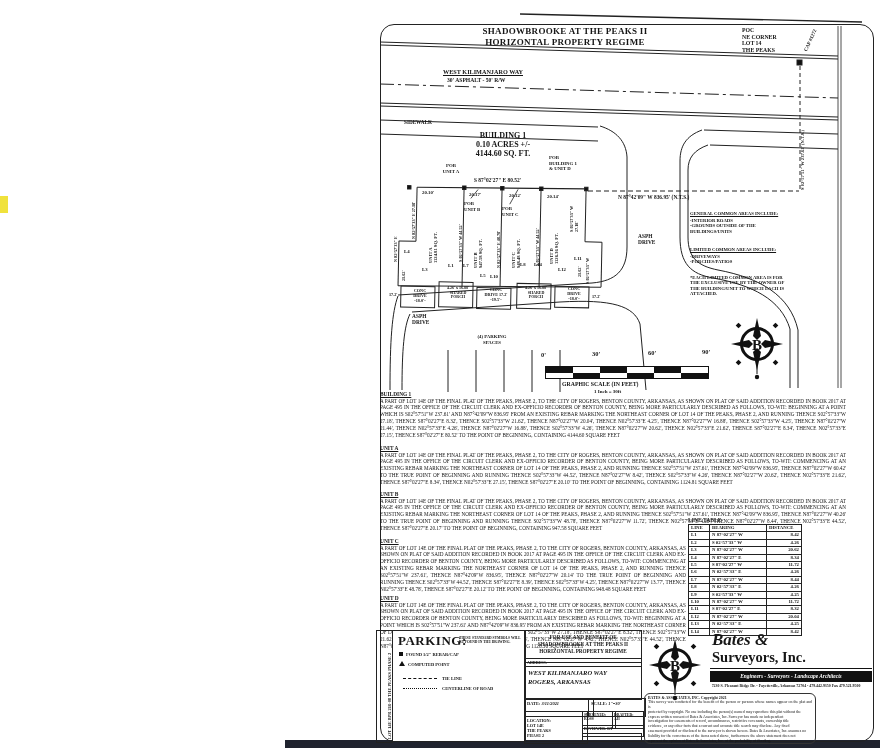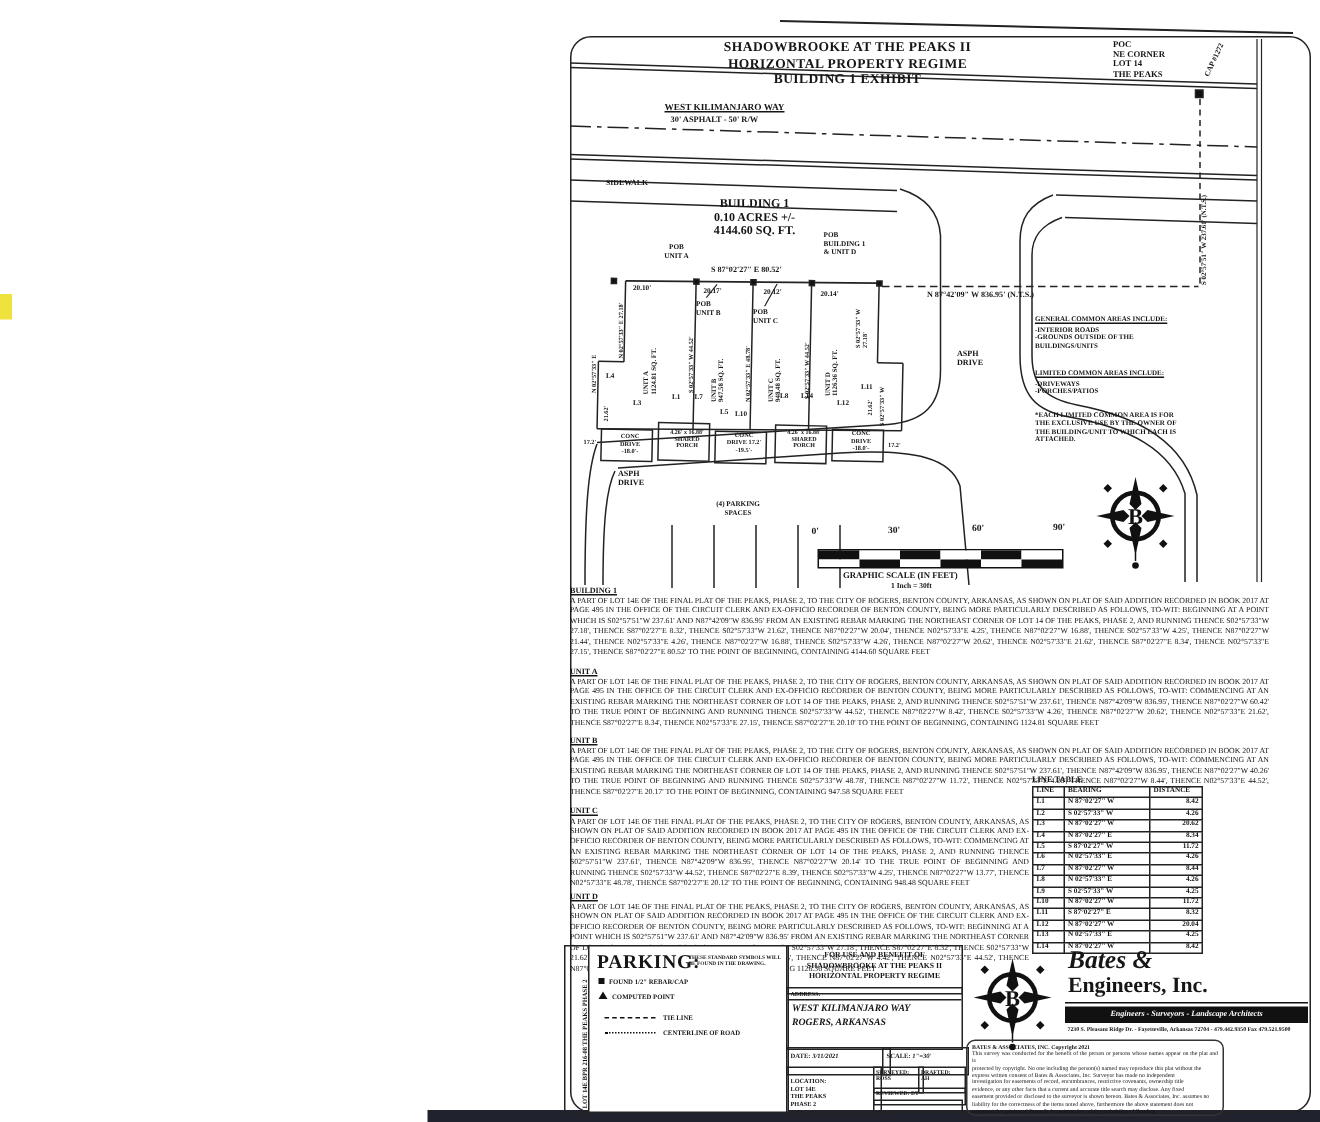--- a/index.html
+++ b/index.html
@@ -146,21 +146,20 @@
       <line x1="0" y1="18" x2="0" y2="30" stroke-width="1"></line>
       <circle cx="0" cy="33" r="2.2" fill="#111" stroke="none"></circle>
     </g>
 
     <use href="#compass" transform="translate(-82,321)"></use>
   </svg>
 
   <div class="doc-title">
     <div>SHADOWBROOKE AT THE PEAKS II</div>
     <div>HORIZONTAL PROPERTY REGIME</div>
-    <div>BUILDING 1 EXHIBIT</div>
   </div>
 
   <div id="label-layer">
       <div class="dl" style="left: 742px; top: 27px; font-size: 5.8px;">POC
 NE CORNER
 LOT 14
 THE PEAKS</div>
       <div class="dl" style="left: 803px; top: 50px; font-size: 5px; transform-origin: 0px 0px; transform: rotate(-65deg);">CAP #1272</div>
       <div class="dl" style="left: 800px; top: 190px; font-size: 4.6px; transform-origin: 0px 0px; transform: rotate(-90deg);">S 02°57'51" W  237.61' (N.T.S.)</div>
       <div class="dl" style="left: 443px; top: 68px; font-size: 6.2px; text-decoration: underline;">WEST KILIMANJARO WAY</div>
@@ -427,21 +426,21 @@
   <div class="tb-box" style="left:612px;top:711px;width:28px;height:14px;font-size:3.8px;font-weight:bold;padding:1px">
     <div>DRAFTED:</div>
     <div>AH</div>
   </div>
   <div class="tb-box" style="left:582px;top:725px;width:58px;height:8px;font-size:3.8px;font-weight:bold;padding:1px">
     <span>REVIEWED:</span> <span>DT</span>
   </div>
   <div class="tb-box" style="left:582px;top:733px;width:58px;height:7px"></div>
 
   <div id="bates-name1">Bates &amp;</div>
-  <div id="bates-name2">Engineers, Inc.</div>
+  <div id="bates-name2">Surveyors, Inc.</div>
   <div id="bates-underline"></div>
   <div id="bates-bar">Engineers - Surveyors - Landscape Architects</div>
   <div id="bates-address">7230 S. Pleasant Ridge Dr. - Fayetteville, Arkansas 72704 - 479.442.9350  Fax 479.521.9500</div>
   <div id="copyright-box">
       <div>BATES &amp; ASSOCIATES, INC.      Copyright 2021</div>
       <div>This survey was conducted for the benefit of the person or persons whose names appear on the plat and is</div>
       <div>protected by copyright. No one including the person(s) named may reproduce this plat without the</div>
       <div>express written consent of Bates &amp; Associates, Inc. Surveyor has made no independent</div>
       <div>investigation for easements of record, encumbrances, restrictive covenants, ownership title</div>
       <div>evidence, or any other facts that a current and accurate title search may disclose. Any fixed</div>

